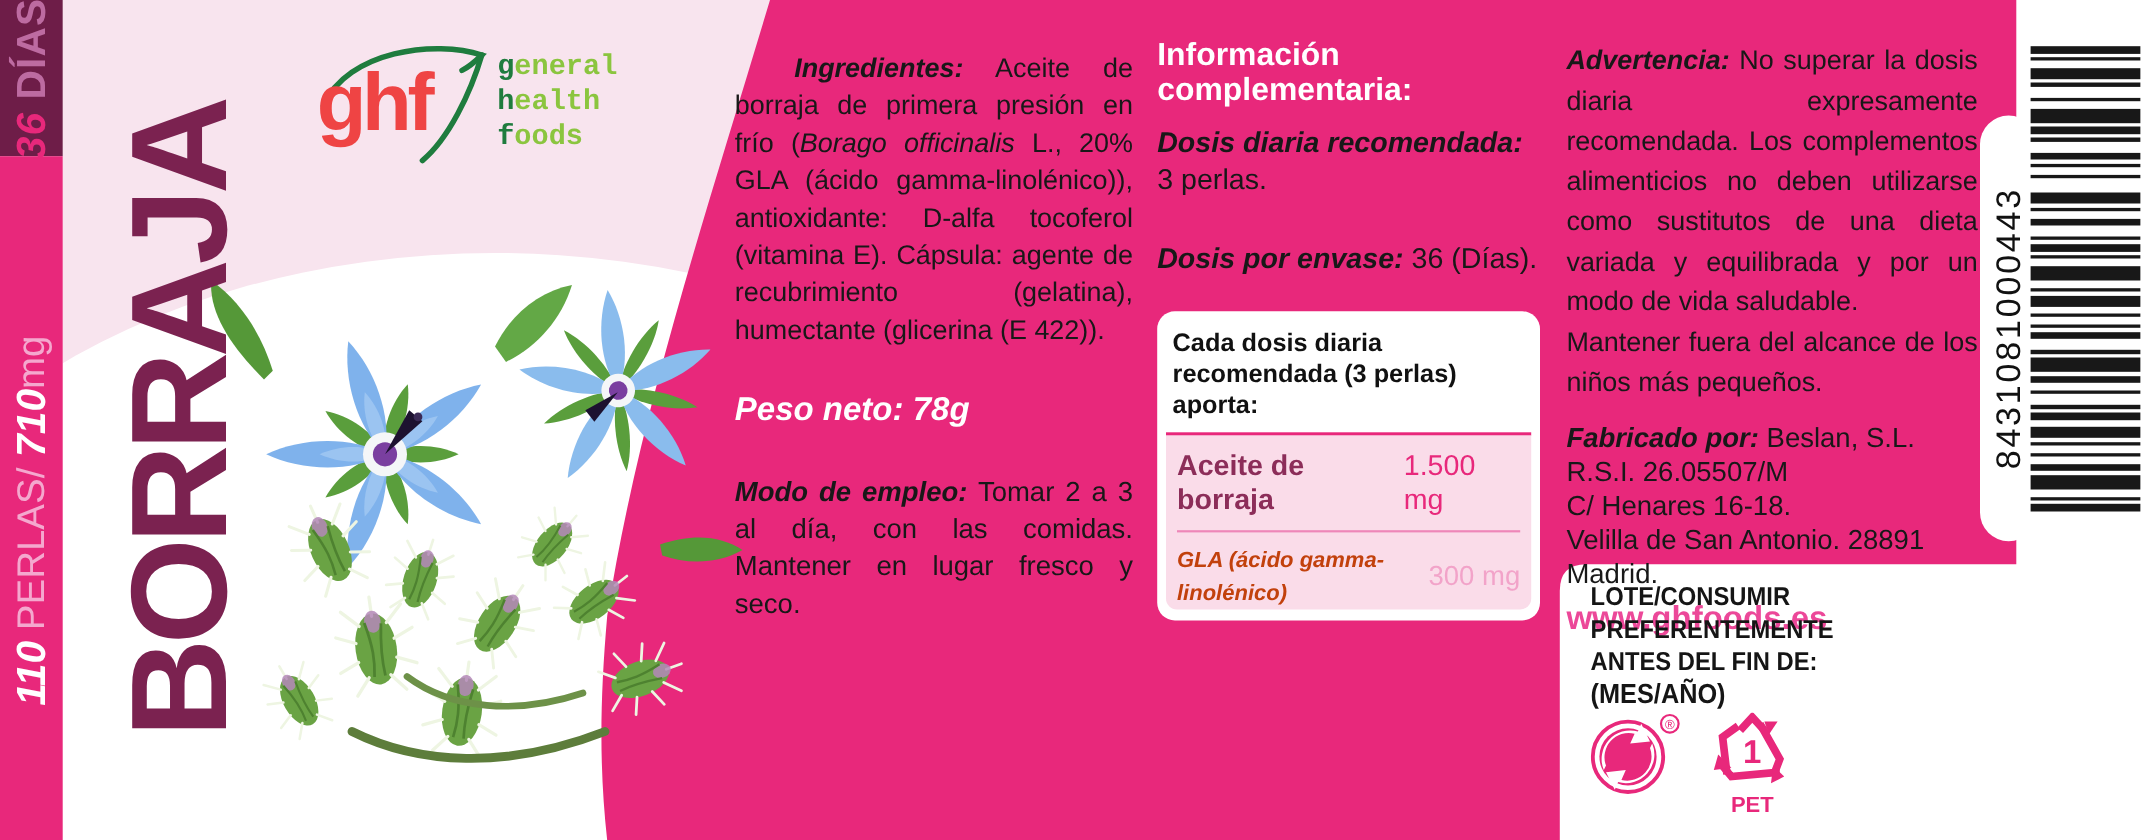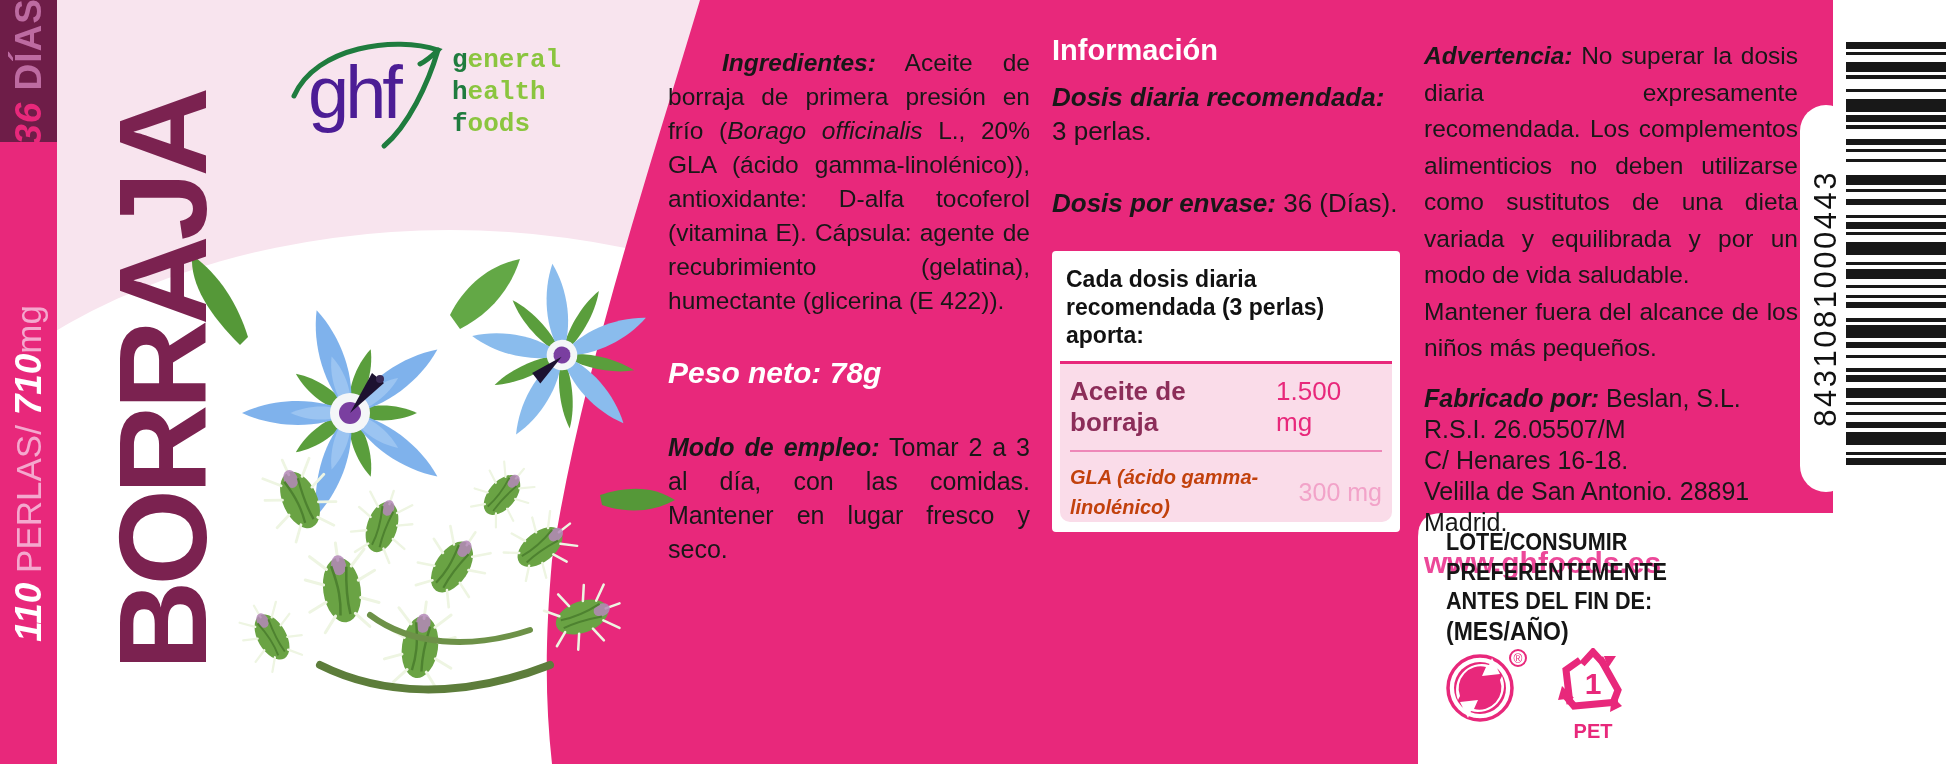--- a/index.html
+++ b/index.html
@@ -27,39 +27,39 @@
   #band-pink .unit{color:#f4a8ce;font-weight:400;font-size:35px;}
 
   
   #borraja{left:84px;top:18px;width:158px;height:726px;z-index:3;
            display:flex;align-items:center;justify-content:center;}
   #borraja .vtext{font-size:124px;font-weight:bold;color:#7b2250;letter-spacing:-5px;}
 
   
   #logo{left:288px;top:34px;width:310px;height:116px;z-index:3;}
   #logo .monogram-wrap{position:absolute;left:0;top:0;width:158px;height:116px;}
-  #logo .monogram{position:absolute;left:20px;top:22px;font-size:74px;font-weight:normal;
-                  color:#4c1d95;letter-spacing:-4px;line-height:1;}
+  #logo .monogram{position:absolute;left:0;top:22px;font-size:74px;font-weight:bold;
+                  color:#ef4444;letter-spacing:-4px;line-height:1;}
   #logo .wordmark{position:absolute;left:164px;top:10px;font-family:"Liberation Mono",monospace;
                   font-weight:bold;font-size:26px;line-height:32px;}
   #logo .init{color:#1f7c3e;} #logo .rest{color:#8bc53f;}
 
   
   .col{z-index:3;color:#181818;}
   .col-heading{color:#ffffff;font-weight:bold;font-size:29px;line-height:32px;}
   #col1{left:668px;top:34px;width:362px;}
   #col1 .col-heading{text-align:center;}
   #col1 .ingredients{margin-top:12px;font-size:24.5px;line-height:34px;text-align:justify;text-indent:54px;}
   #col1 .peso{margin-top:38px;font-size:30px;font-weight:bold;color:#ffffff;}
   #col1 .modo{margin-top:40px;font-size:25px;line-height:34px;text-align:justify;}
 
   #col2{left:1052px;top:34px;width:358px;}
   #col2 .dose1{margin-top:14px;font-size:26px;line-height:34px;}
   #col2 .dose2{margin-top:40px;font-size:26px;}
-  .nut-box{margin-top:32px;width:348px;background:#ffffff;border-radius:4px;box-sizing:border-box;
+  .nut-box{margin-top:32px;width:348px;background:#ffffff;border-radius:16px;box-sizing:border-box;
            padding:6px 8px 10px;}
   .nut-header{padding:8px 6px 12px;font-weight:bold;font-size:23px;line-height:28px;color:#111;
               border-bottom:3px solid #e8287b;}
   .nut-body{background:#fadce9;border-radius:0 0 10px 10px;padding:0 10px 0;}
   .nut-row1{display:flex;justify-content:space-between;align-items:baseline;
             padding:12px 0 12px;border-bottom:2px solid #ee87b8;}
   .nut-row1 .n{font-weight:bold;font-size:26px;color:#8c2d59;}
   .nut-row1 .a{font-size:26px;color:#e8287b;}
   .nut-row2{display:flex;justify-content:space-between;align-items:center;padding-top:10px;}
   .nut-row2 .n{font-style:italic;font-weight:bold;font-size:20px;line-height:30px;color:#c2410c;width:62%;}
@@ -209,20 +209,21 @@
 
 <div id="col1" class="abs col">
   <p class="ingredients"><b>Ingredientes:</b><span> Aceite de borraja de primera presión en frío (</span><i>Borago officinalis</i><span> L., 20% GLA (ácido gamma-linolénico)), antioxidante: D-alfa tocoferol (vitamina E). Cápsula: agente de recubrimiento (gelatina), humectante (glicerina (E 422)).</span></p>
   <div class="peso"><b>Peso neto:</b> <b>78g</b></div>
   <p class="modo"><b>Modo de empleo:</b><span> Tomar 2 a 3 al día, con las comidas. Mantener en lugar fresco y seco.</span></p>
 </div>
 
 <div id="col2" class="abs col">
   <div class="col-heading">
     <div>Información</div>
+    <div>complementaria:</div>
   </div>
   <div class="dose1">
     <b>Dosis diaria recomendada:</b><br>
     <span>3 perlas.</span>
   </div>
   <div class="dose2">
     <b>Dosis por envase:</b>
     <span>36 (Días).</span>
   </div>
   <div class="nut-box">

